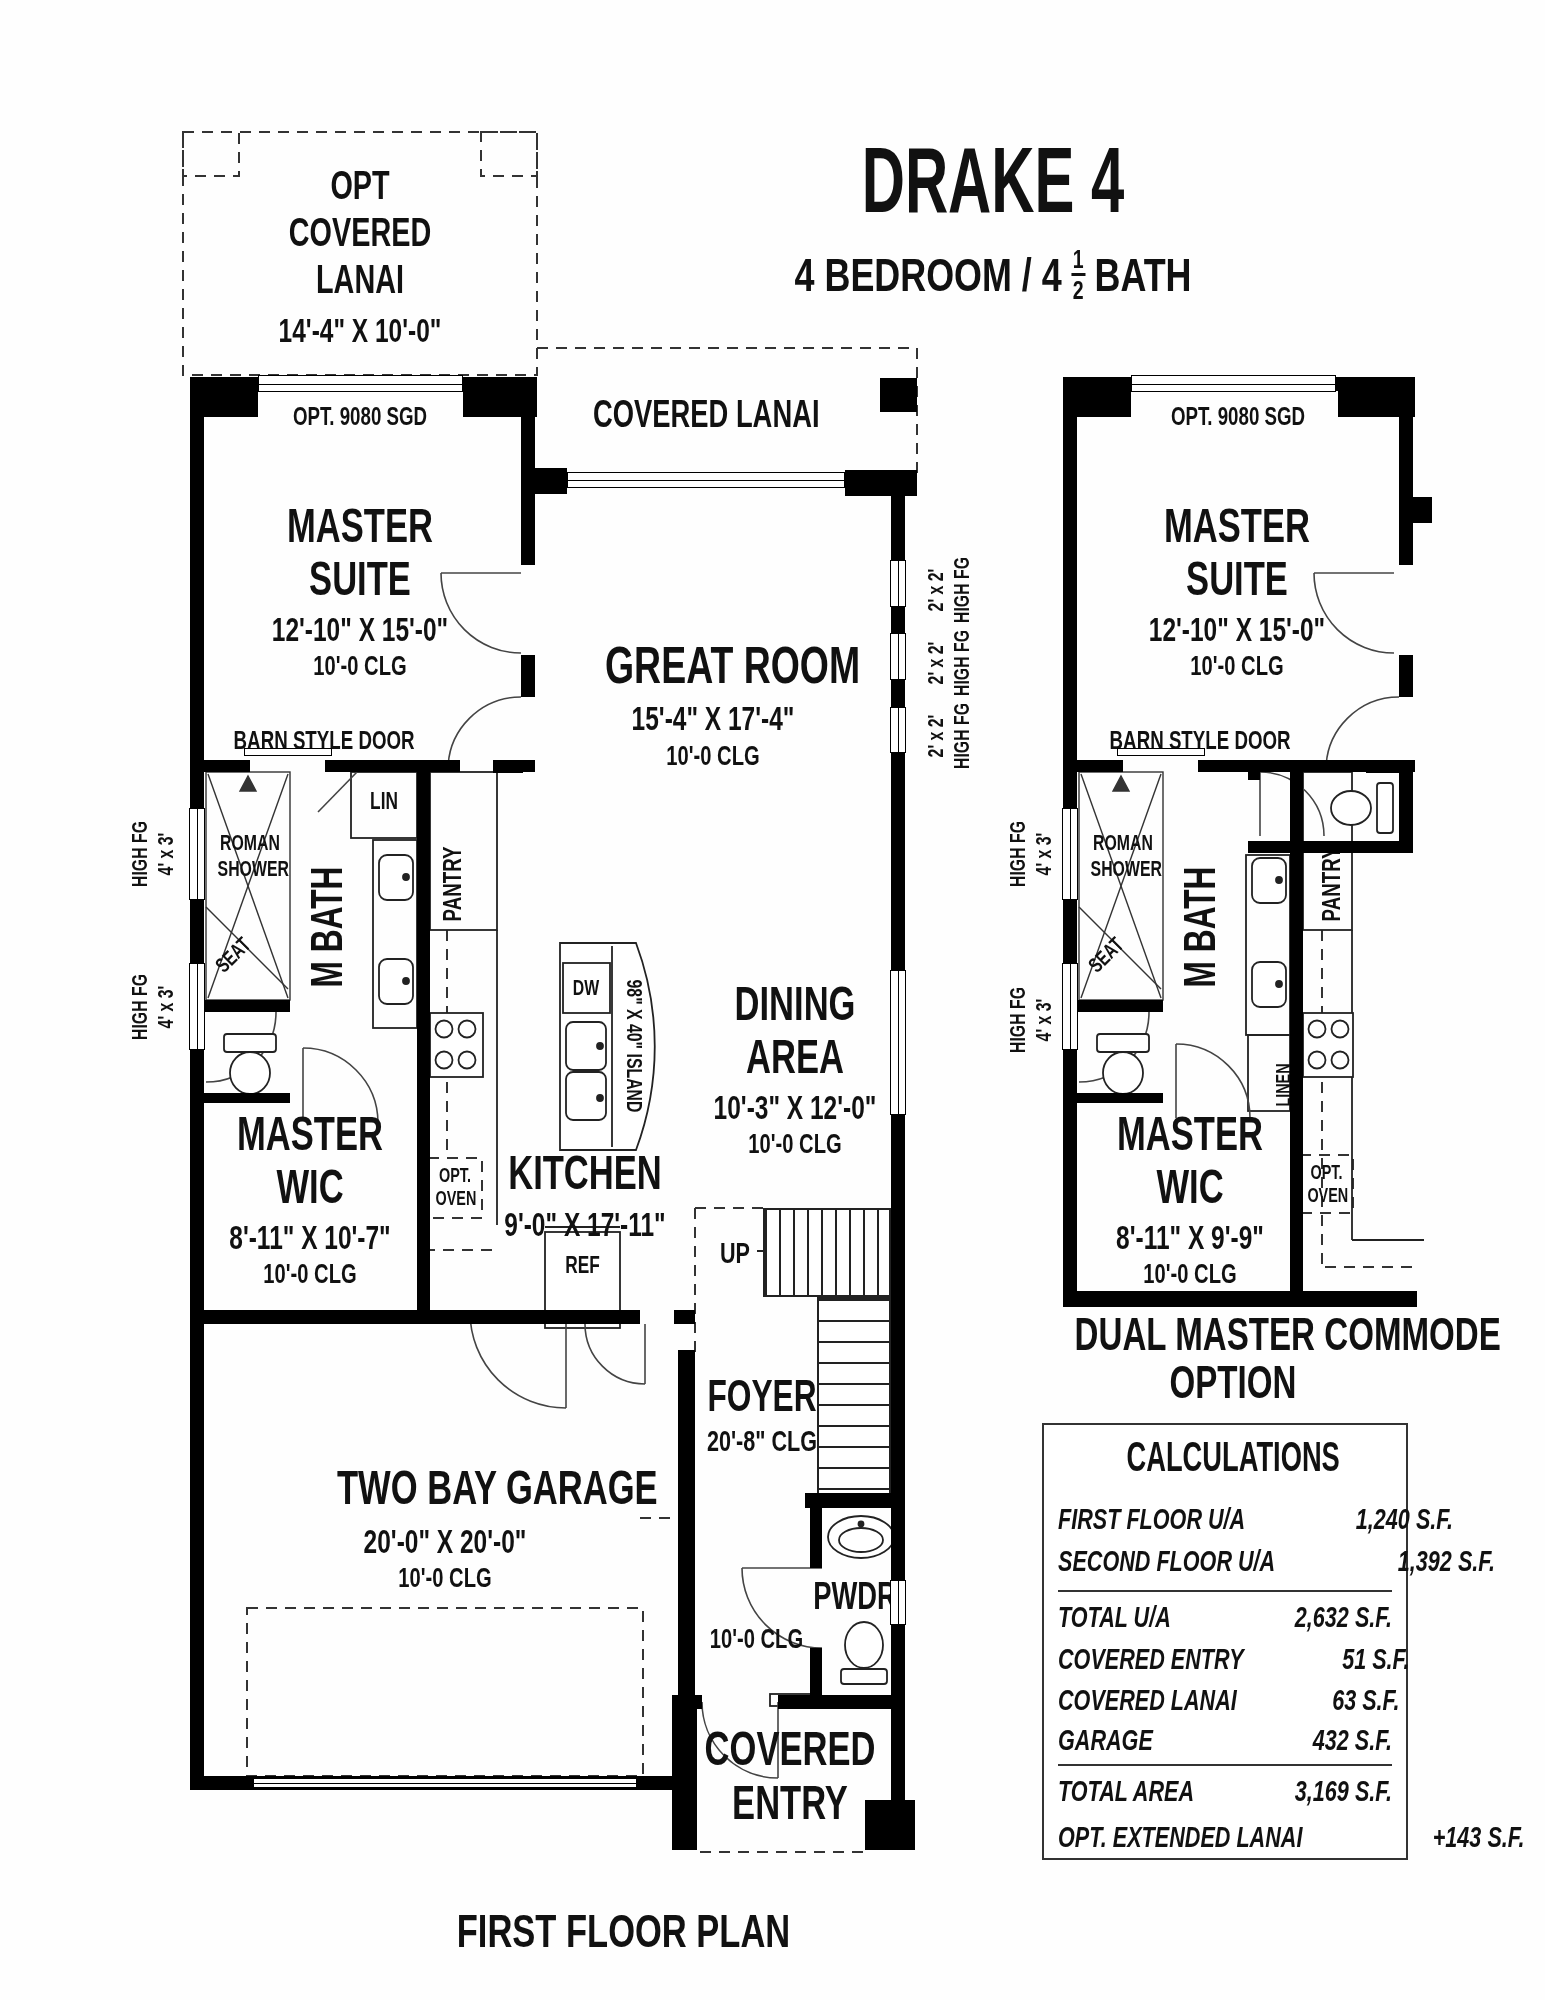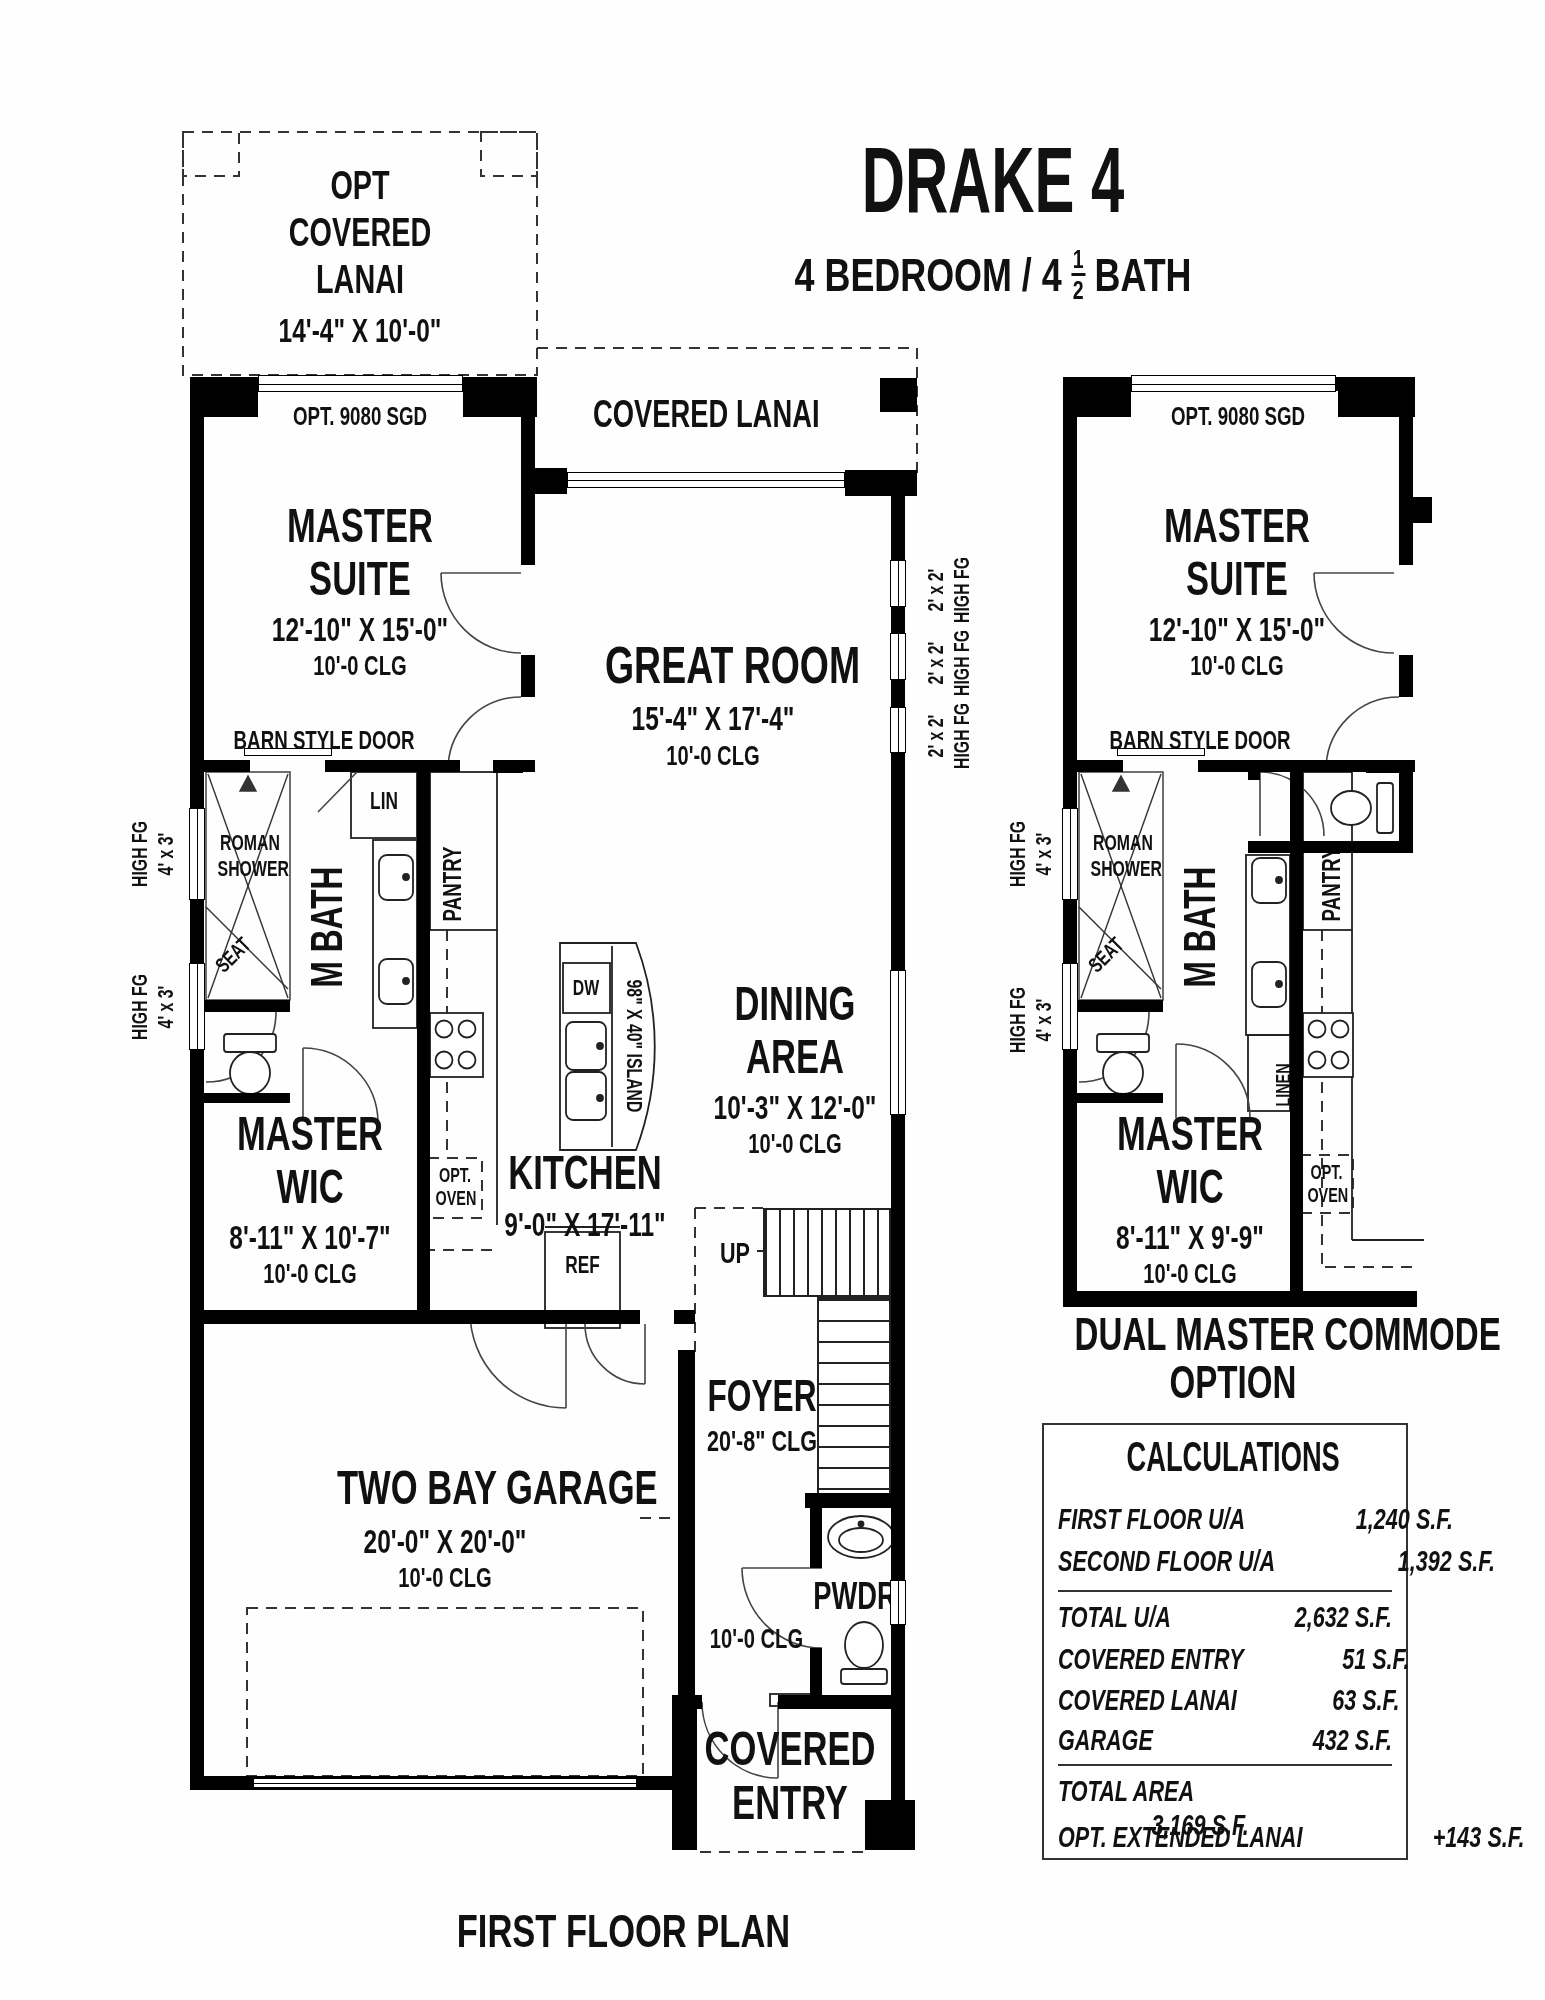--- a/index.html
+++ b/index.html
@@ -330,21 +330,21 @@
     </div>
   <div class="crow" style="top:1683px;">
       <span class="cl">COVERED LANAI</span>
       <span class="cv">63 S.F.</span>
     </div>
   <div class="crow" style="top:1723px;">
       <span class="cl">GARAGE</span>
       <span class="cv">432 S.F.</span>
     </div>
   <div class="sep" style="left:1058px;top:1764px;width:334px;"></div>
-  <div class="crow" style="top:1774px;flex-direction:column;">
+  <div class="crow" style="top:1774px;">
       <span class="cl">TOTAL AREA</span>
       <span class="cv">3,169 S.F.</span>
     </div>
   <div class="crow" style="top:1820px;font-style:italic;">
       <span class="cl">OPT. EXTENDED LANAI</span>
       <span class="cv">+143 S.F.</span>
     </div>
 
   <div class="lbl" style="left:413px;top:1906px;width:350px;font-size:46px;transform:scaleX(0.75);">FIRST FLOOR PLAN</div>
 

